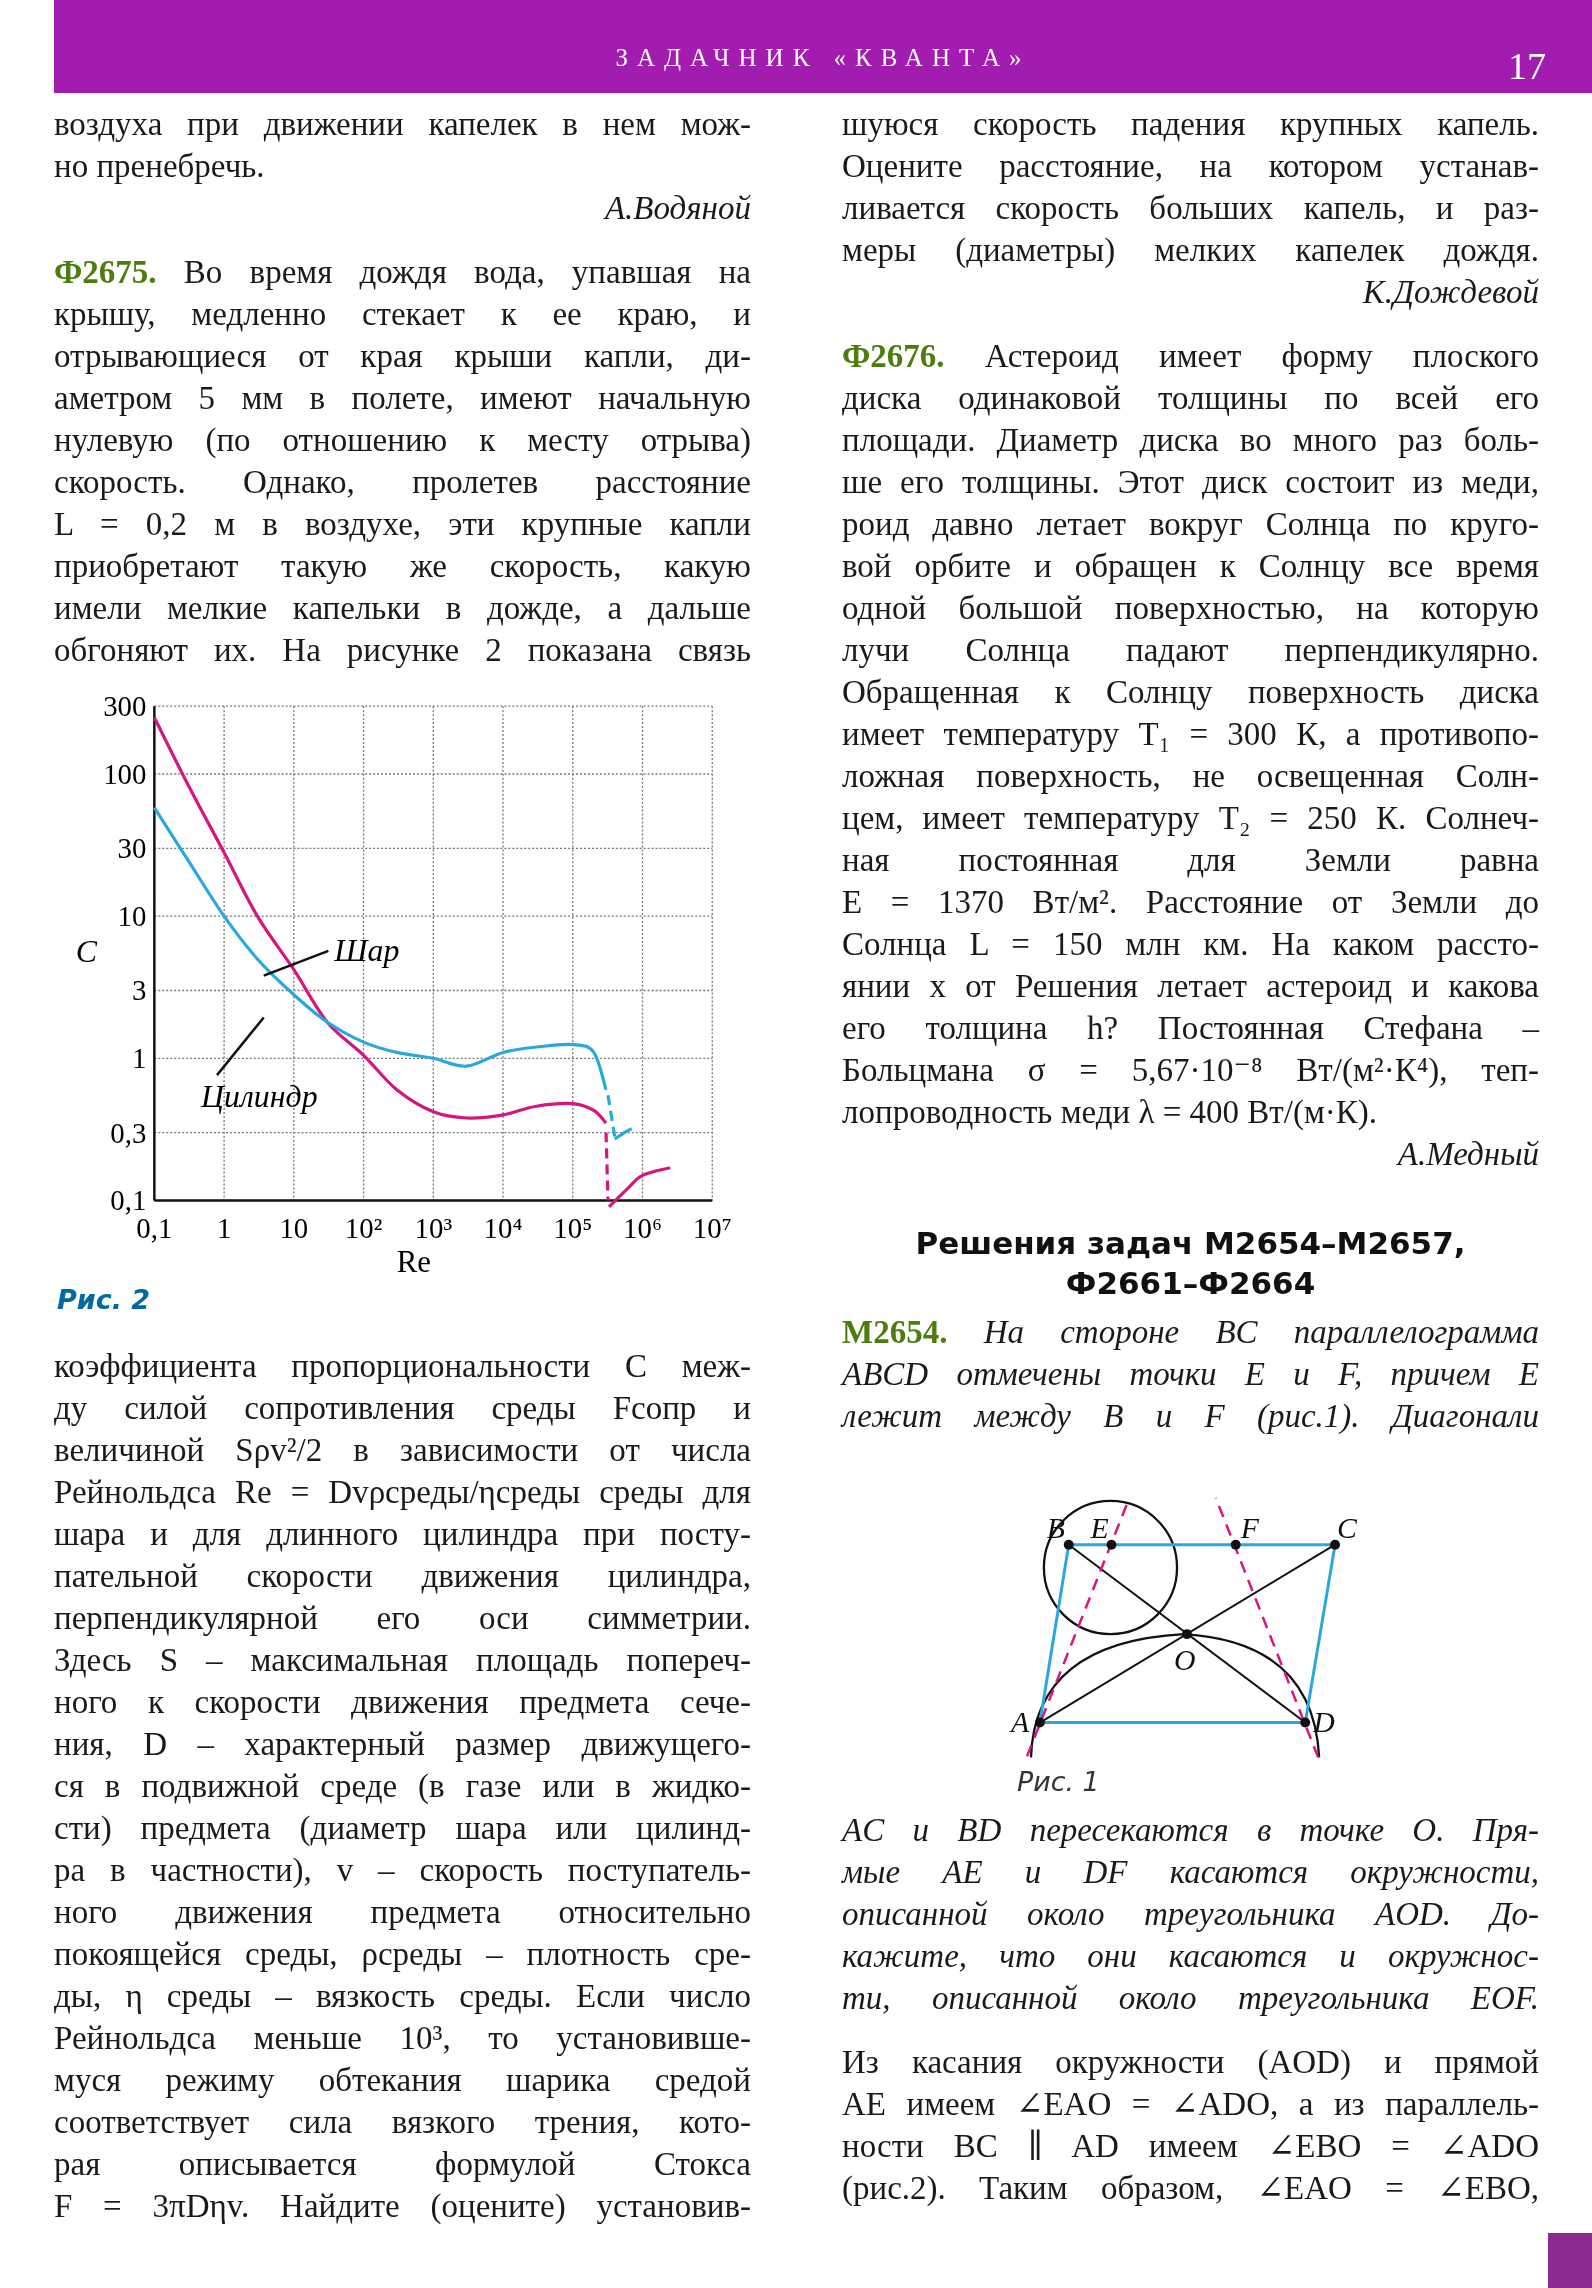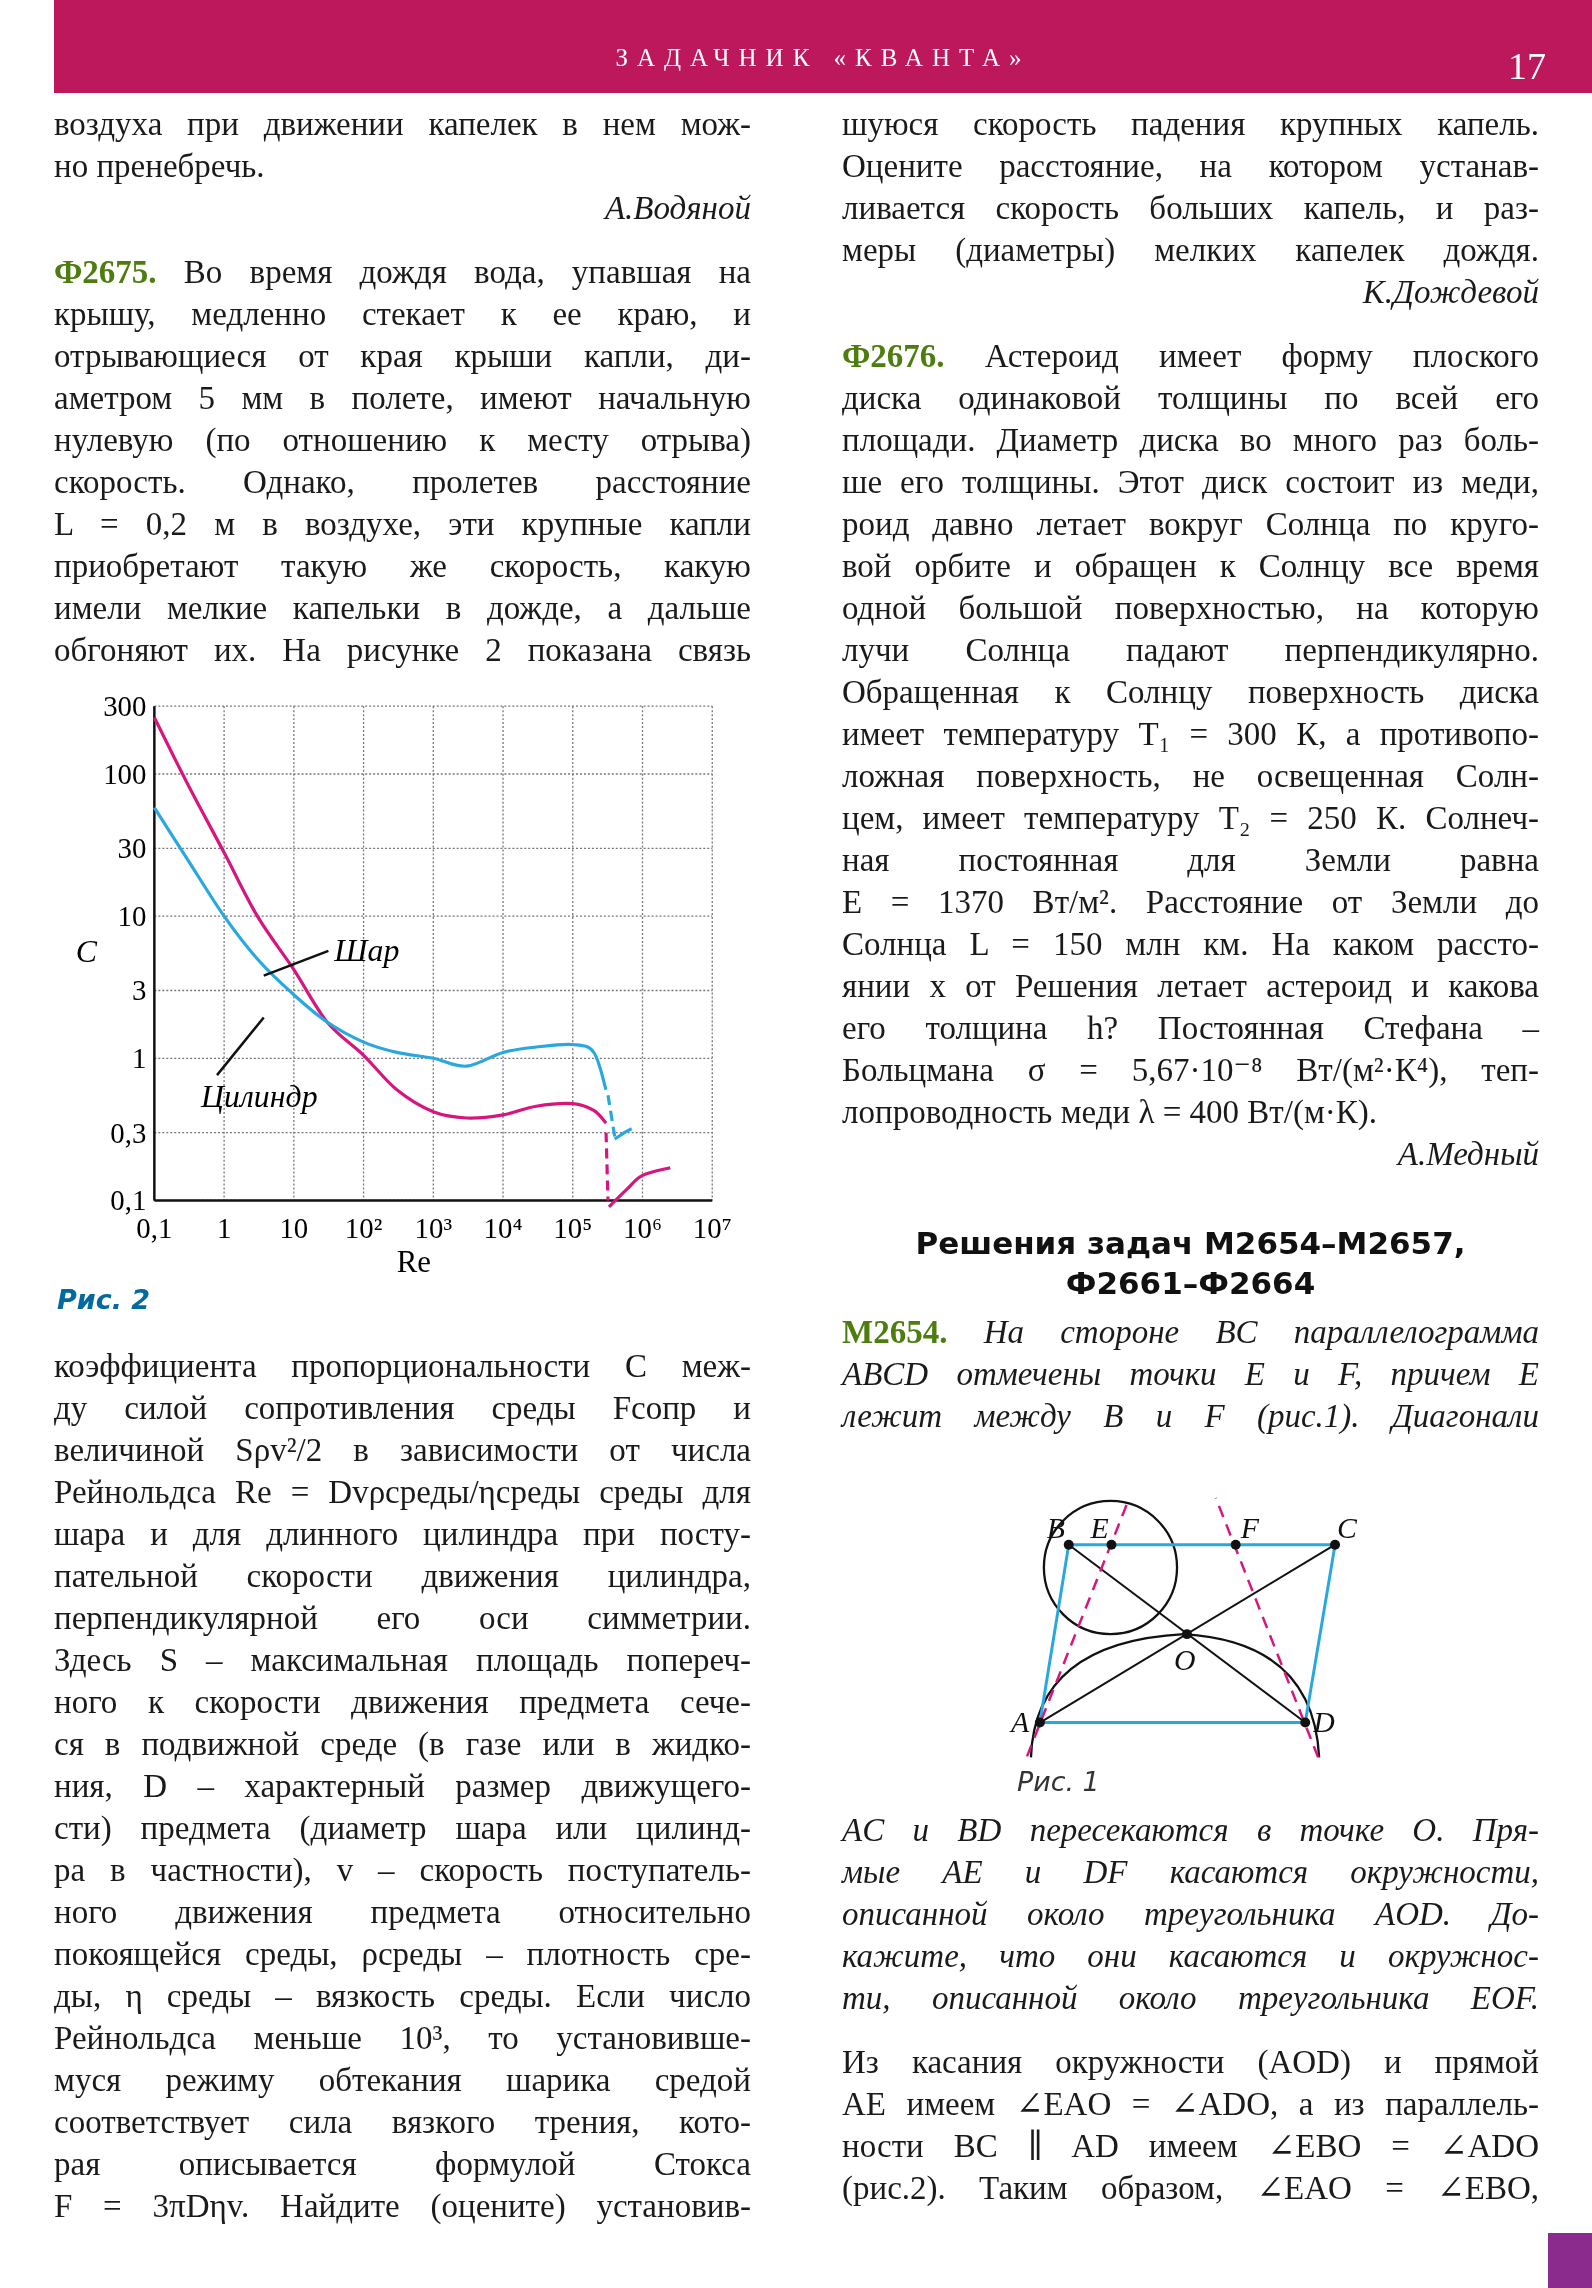--- a/index.html
+++ b/index.html
@@ -3,21 +3,21 @@
 <meta charset="utf-8">
 <style>
   html, body { margin: 0; padding: 0; }
   body {
     width: 1592px; height: 2289px; position: relative; overflow: hidden;
     background: #ffffff; color: #1a1a1a;
     font-family: "Liberation Serif", "DejaVu Serif", serif;
   }
   .header-bar {
     position: absolute; left: 54px; top: 0; width: 1538px; height: 93px;
-    background: #be185d;
+    background: #a21caf;
   }
   .header-title {
     position: absolute; left: 0; width: 1538px; top: 44px; text-align: center;
     color: #fff; font-size: 25px; letter-spacing: 9px;
     font-family: "Liberation Serif", serif;
   }
   .page-num {
     position: absolute; right: 46px; top: 44px; color: #fff; font-size: 38px;
     font-family: "Liberation Serif", serif;
   }
@@ -142,22 +142,22 @@
 <div class="col col-left" style="top:1345px;">
   <span class="line">коэффициента пропорциональности C меж-</span>
   <span class="line">ду силой сопротивления среды Fсопр и</span>
   <span class="line">величиной Sρv²/2 в зависимости от числа</span>
   <span class="line">Рейнольдса Re = Dvρсреды/ηсреды среды для</span>
   <span class="line">шара и для длинного цилиндра при посту-</span>
   <span class="line">пательной скорости движения цилиндра,</span>
   <span class="line">перпендикулярной его оси симметрии.</span>
   <span class="line">Здесь S – максимальная площадь попереч-</span>
   <span class="line">ного к скорости движения предмета сече-</span>
+  <span class="line">ния, D – характерный размер движущего-</span>
   <span class="line">ся в подвижной среде (в газе или в жидко-</span>
-  <span class="line">ния, D – характерный размер движущего-</span>
   <span class="line">сти) предмета (диаметр шара или цилинд-</span>
   <span class="line">ра в частности), v – скорость поступатель-</span>
   <span class="line">ного движения предмета относительно</span>
   <span class="line">покоящейся среды, ρсреды – плотность сре-</span>
   <span class="line">ды, η среды – вязкость среды. Если число</span>
   <span class="line">Рейнольдса меньше 10³, то установивше-</span>
   <span class="line">муся режиму обтекания шарика средой</span>
   <span class="line">соответствует сила вязкого трения, кото-</span>
   <span class="line">рая описывается формулой Стокса</span>
   <span class="line">F = 3πDηv. Найдите (оцените) установив-</span>

